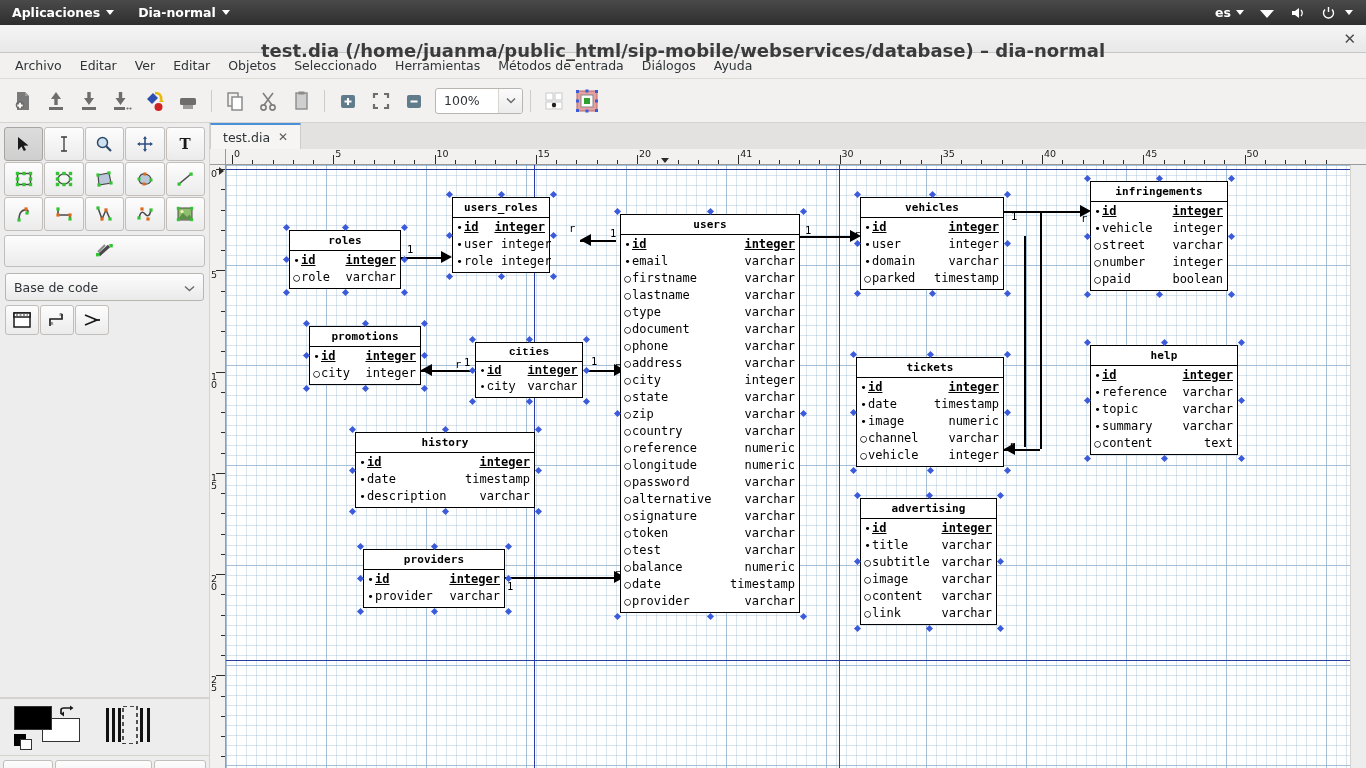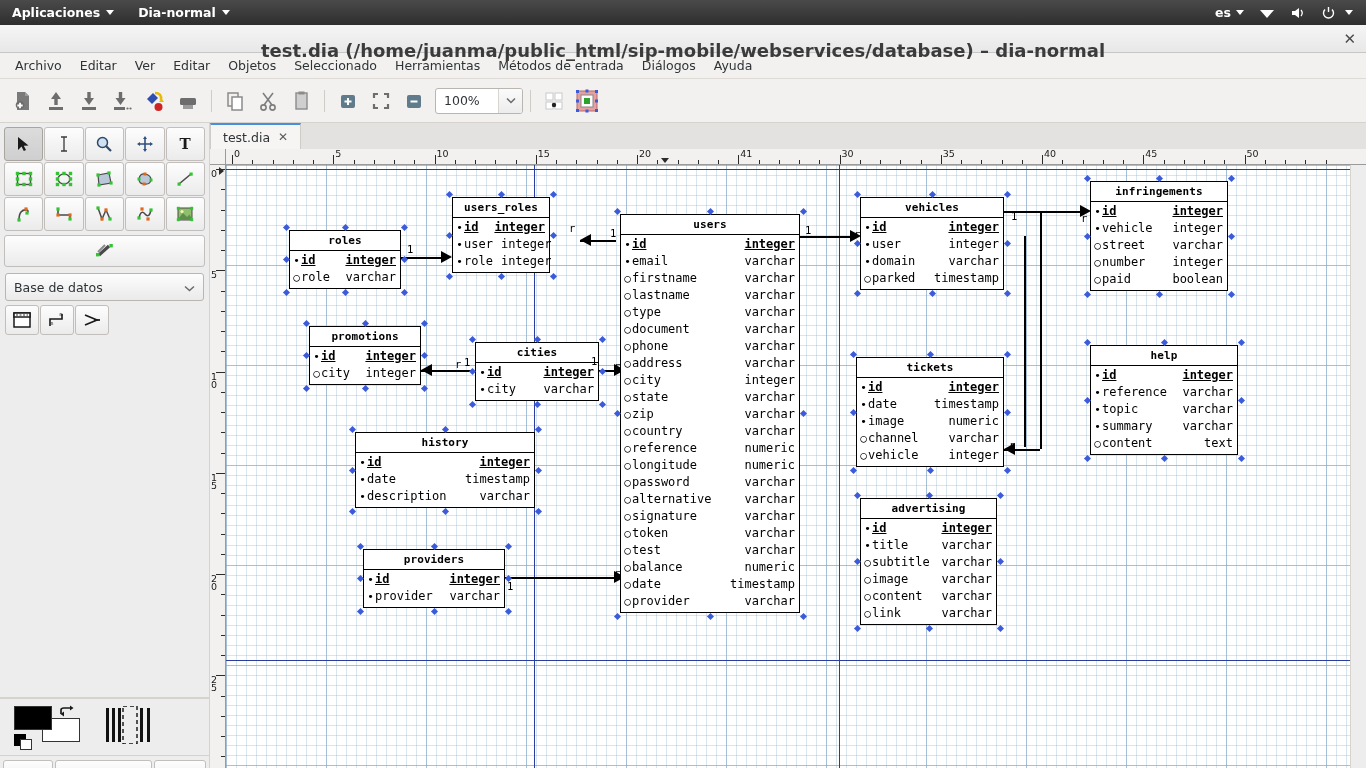--- a/index.html
+++ b/index.html
@@ -581,21 +581,21 @@
     <div class="tool-wide">
       <svg width="22" height="20" viewBox="0 0 22 20">
         <path d="M5 14 L15 5" stroke="#4a4a4a" stroke-width="3.2"></path>
         <path d="M4 11 L11 4" stroke="#8a8a8a" stroke-width="2"></path>
         <rect x="2" y="12" width="3.4" height="3.4" fill="#33c333"></rect>
         <rect x="15.4" y="3" width="3.4" height="3.4" fill="#33c333"></rect>
       </svg>
     </div>
 
     <div id="sheet-select">
-      <span>Base de datos</span>
+      <span>Base de code</span>
       <span class="sel-arrow">
         <svg width="11" height="7" viewBox="0 0 11 7">
           <path d="M1 1.5 L5.5 5.5 L10 1.5" stroke="#6a6a6a" stroke-width="1.4" fill="none"></path>
         </svg>
       </span>
     </div>
 
     <div class="sheet-grid">
       <div class="sheet-btn">
         <svg width="22" height="20" viewBox="0 0 22 20">
@@ -1008,21 +1008,21 @@
                   <i style="left: 0px; top: 0px; margin-left: -2px; margin-top: -2px;"></i>
                   <i style="left: 50%; top: 0px; margin-left: -2px; margin-top: -2px;"></i>
                   <i style="left: 100%; top: 0px; margin-left: -2px; margin-top: -2px;"></i>
                   <i style="left: 0px; top: 50%; margin-left: -2px; margin-top: -2px;"></i>
                   <i style="left: 100%; top: 50%; margin-left: -2px; margin-top: -2px;"></i>
                   <i style="left: 0px; top: 100%; margin-left: -2px; margin-top: -2px;"></i>
                   <i style="left: 50%; top: 100%; margin-left: -2px; margin-top: -2px;"></i>
                   <i style="left: 100%; top: 100%; margin-left: -2px; margin-top: -2px;"></i>
                 </div>
               </div>
-              <div class="ertable" style="left: 249px; top: 177px; width: 124px;">
+              <div class="ertable" style="left: 249px; top: 177px; width: 108px; font-family: Liberation Mono, monospace;">
                 <div class="thead">cities</div>
                 <div class="tbody">
                   <div class="row pk">
                     <span class="bullet">•</span>
                     <span class="fname">id</span>
                     <span class="ftype">integer</span>
                   </div>
                   <div class="row">
                     <span class="bullet">•</span>
                     <span class="fname">city</span>

